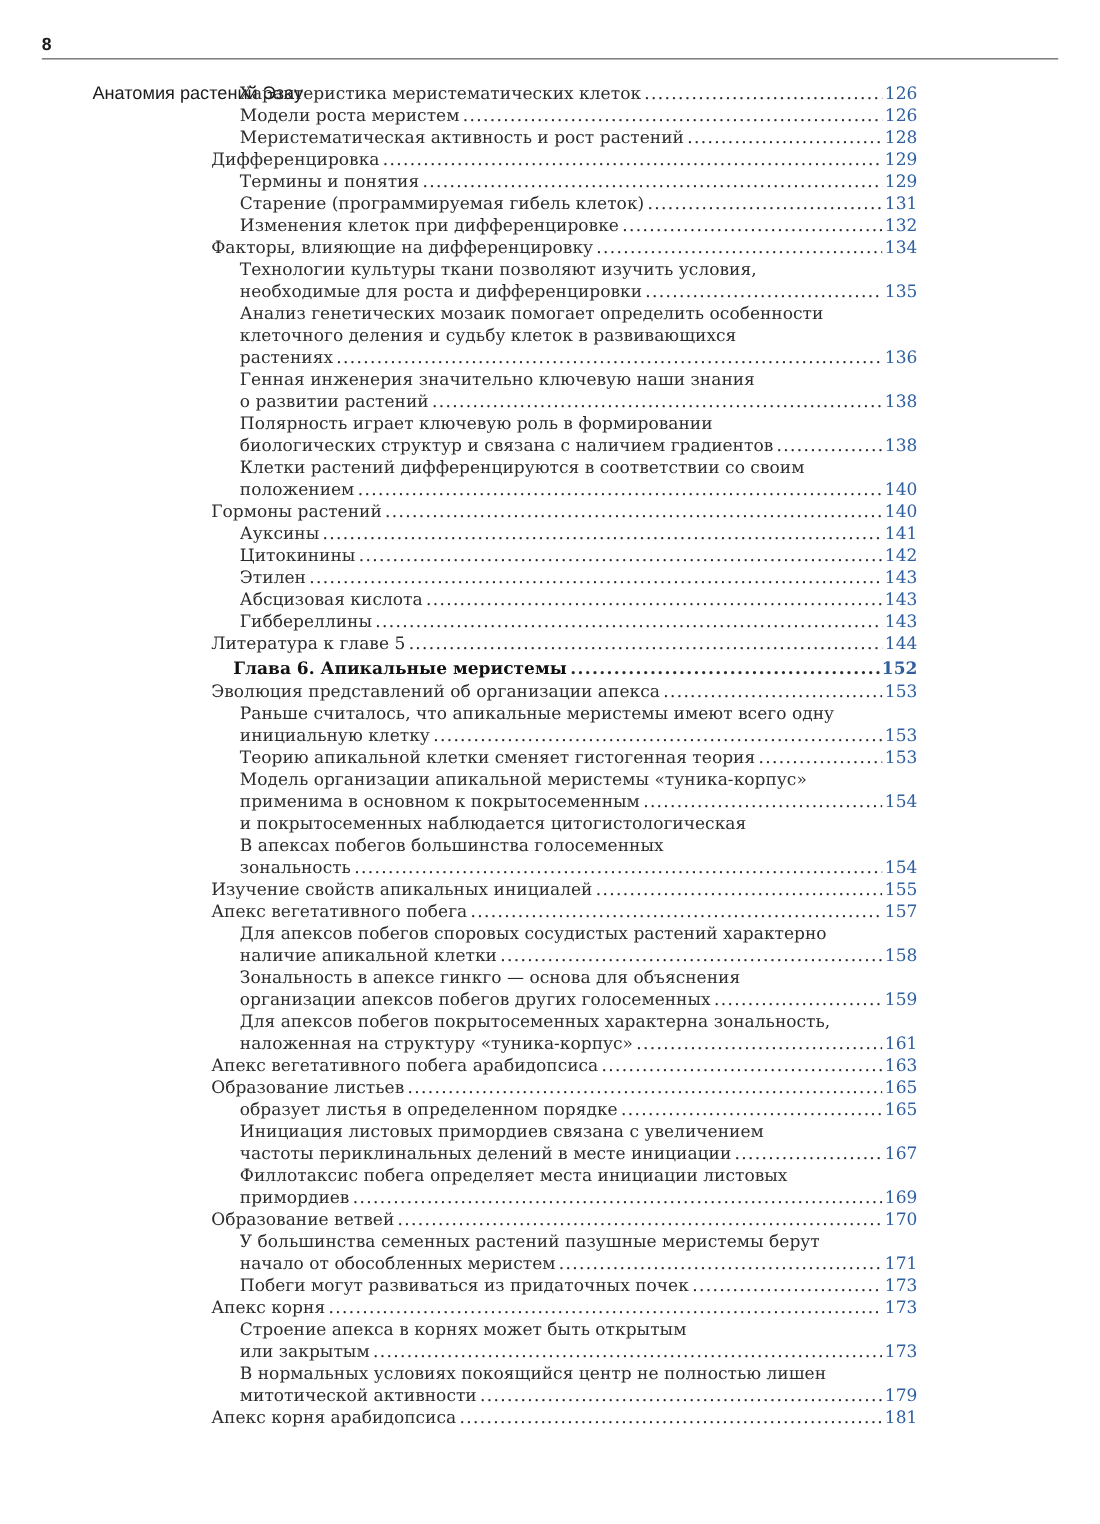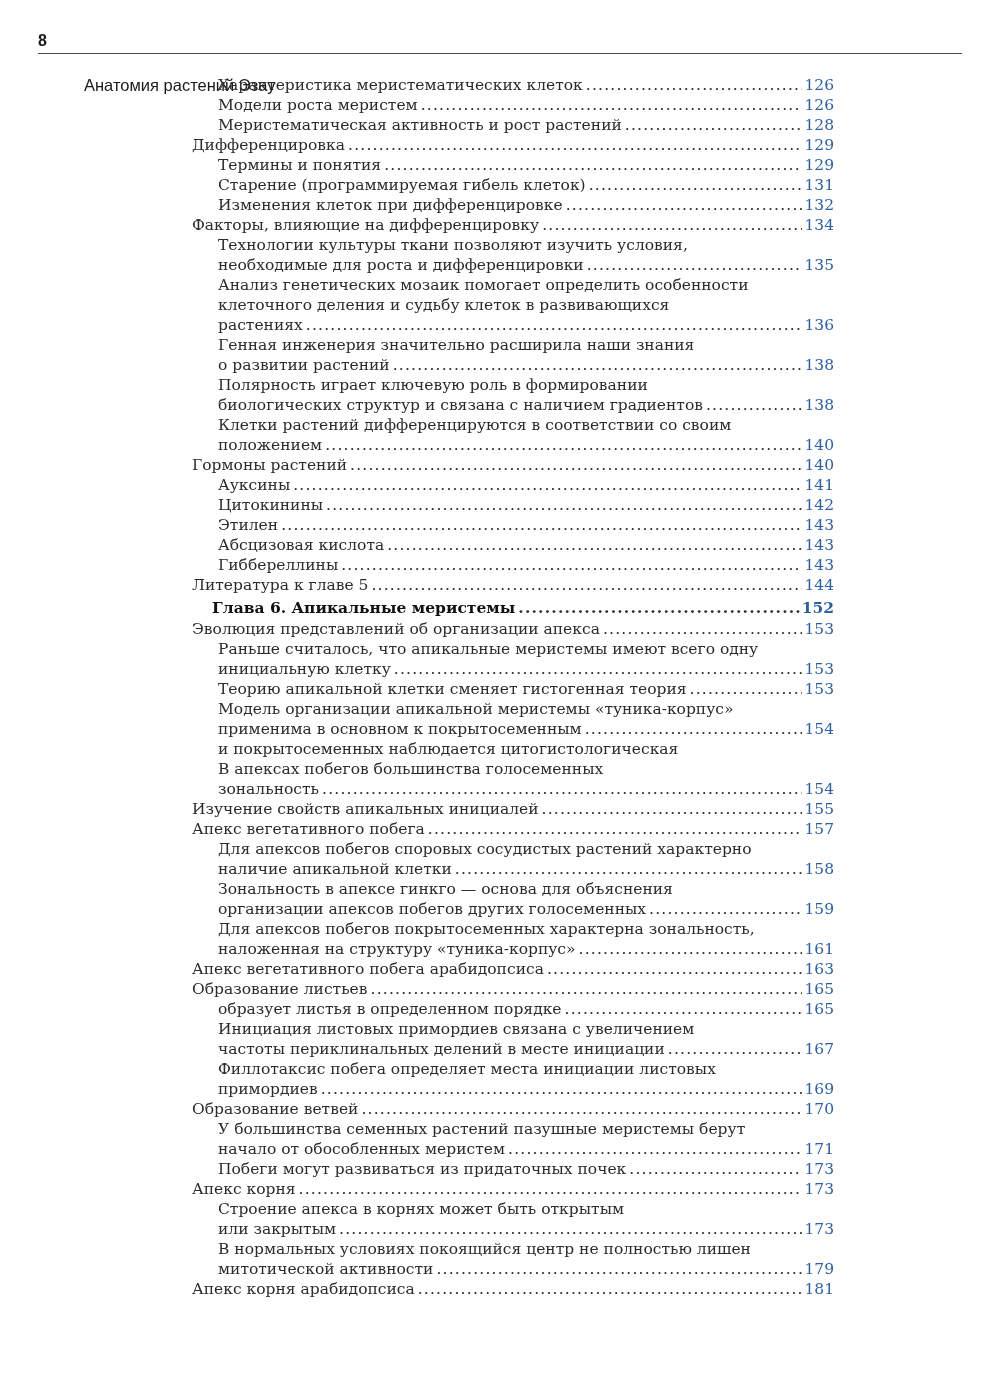--- a/index.html
+++ b/index.html
@@ -89,21 +89,21 @@
       <span class="dots"></span>
       <span class="pg">135</span>
     </div>
     <div class="line lvl2"><span>Анализ генетических мозаик помогает определить особенности</span></div>
     <div class="line lvl2"><span>клеточного деления и судьбу клеток в развивающихся</span></div>
     <div class="line lvl2 entry">
       <span class="txt">растениях</span>
       <span class="dots"></span>
       <span class="pg">136</span>
     </div>
-    <div class="line lvl2"><span>Генная инженерия значительно расширила наши знания</span></div>
+    <div class="line lvl2"><span>Генная инженерия значительно ключевую наши знания</span></div>
     <div class="line lvl2 entry">
       <span class="txt">о развитии растений</span>
       <span class="dots"></span>
       <span class="pg">138</span>
     </div>
     <div class="line lvl2"><span>Полярность играет ключевую роль в формировании</span></div>
     <div class="line lvl2 entry">
       <span class="txt">биологических структур и связана с наличием градиентов</span>
       <span class="dots"></span>
       <span class="pg">138</span>

